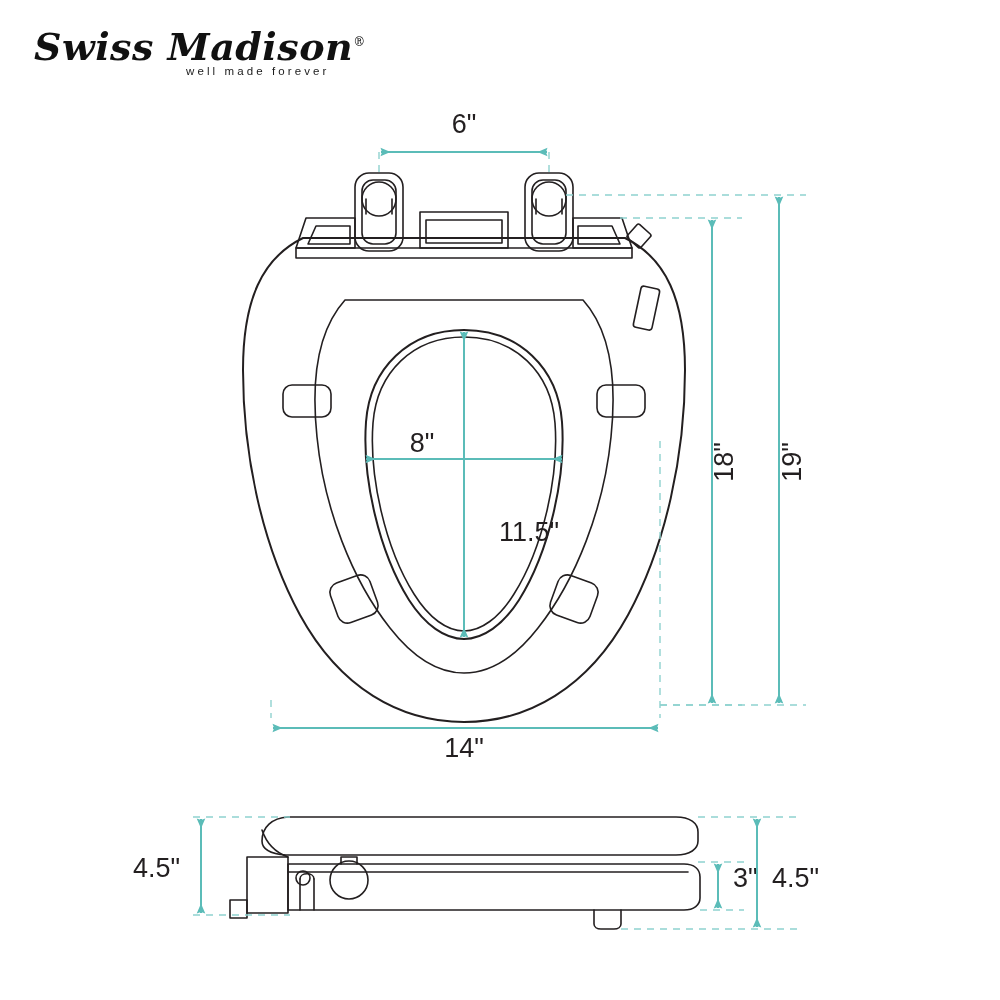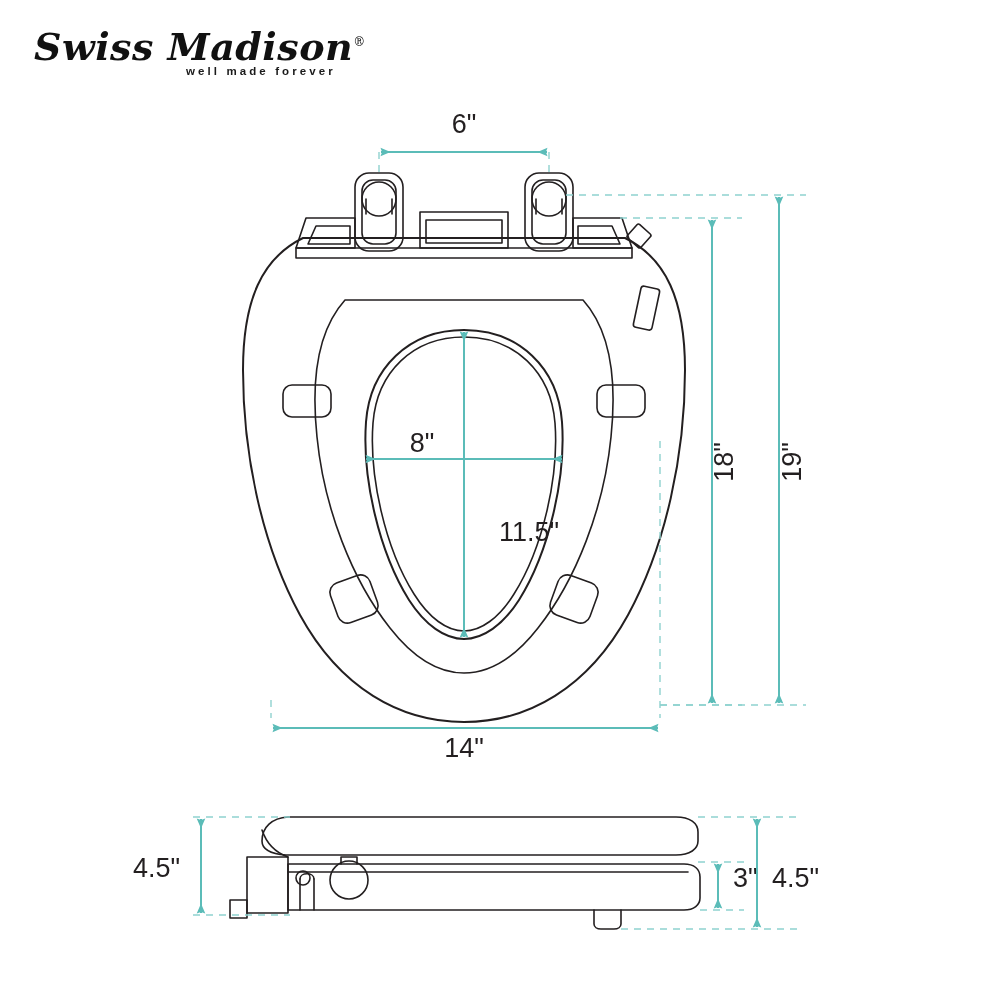--- a/index.html
+++ b/index.html
@@ -15,21 +15,21 @@
   #logo-word{
     font-family:"DejaVu Serif","Liberation Serif",serif;
     font-style:italic;font-weight:700;
     font-size:38px;letter-spacing:0.5px;color:#111;
     white-space:nowrap;line-height:1;
   }
   #logo-reg{font-size:12px;vertical-align:super;font-style:normal;font-weight:400;}
   #logo-tag{
     position:absolute;left:152px;top:37px;
     font-size:11.5px;letter-spacing:3.1px;color:#1a1a1a;
-    font-weight:700;white-space:nowrap;
+    font-weight:400;white-space:nowrap;
   }
 
   
   #drawing{position:absolute;left:0;top:0;width:1000px;height:1000px;}
 
   .part{fill:none;stroke:#231f20;stroke-width:2;
         stroke-linecap:round;stroke-linejoin:round;}
   .part-thin{fill:none;stroke:#231f20;stroke-width:1.6;
         stroke-linecap:round;stroke-linejoin:round;}
   .dimline{stroke:#5bbcb8;stroke-width:2;fill:none;}

